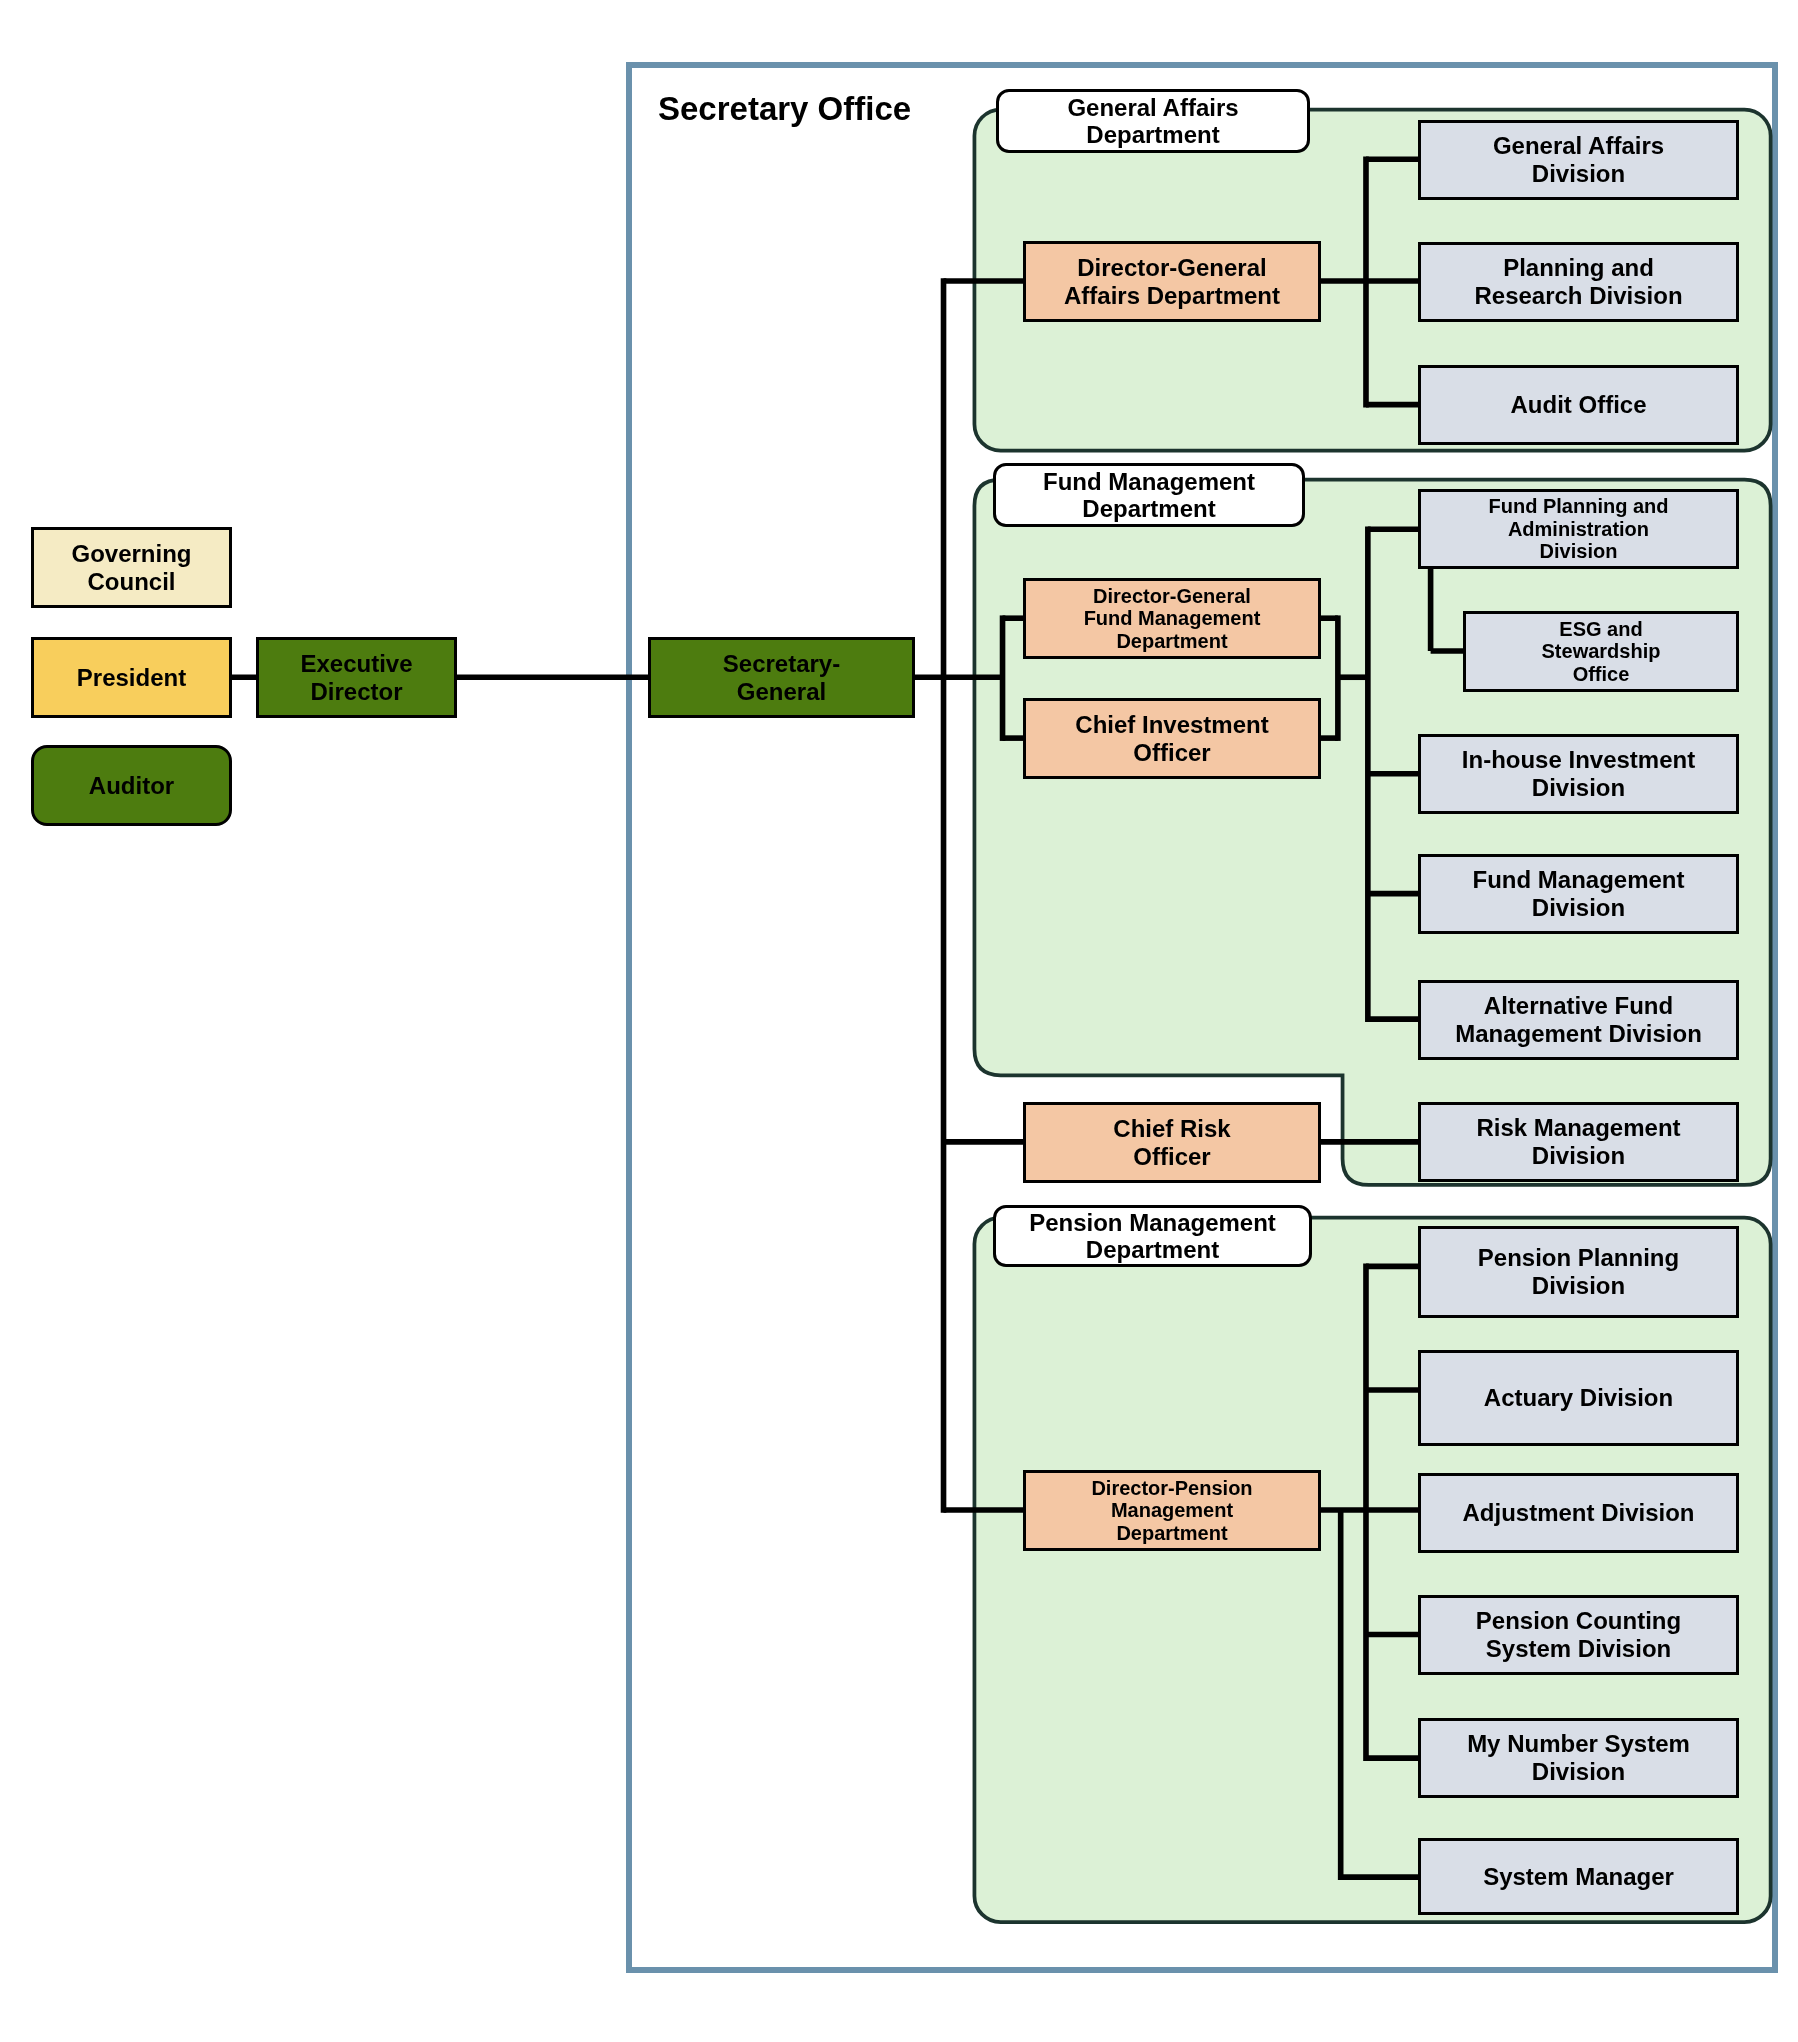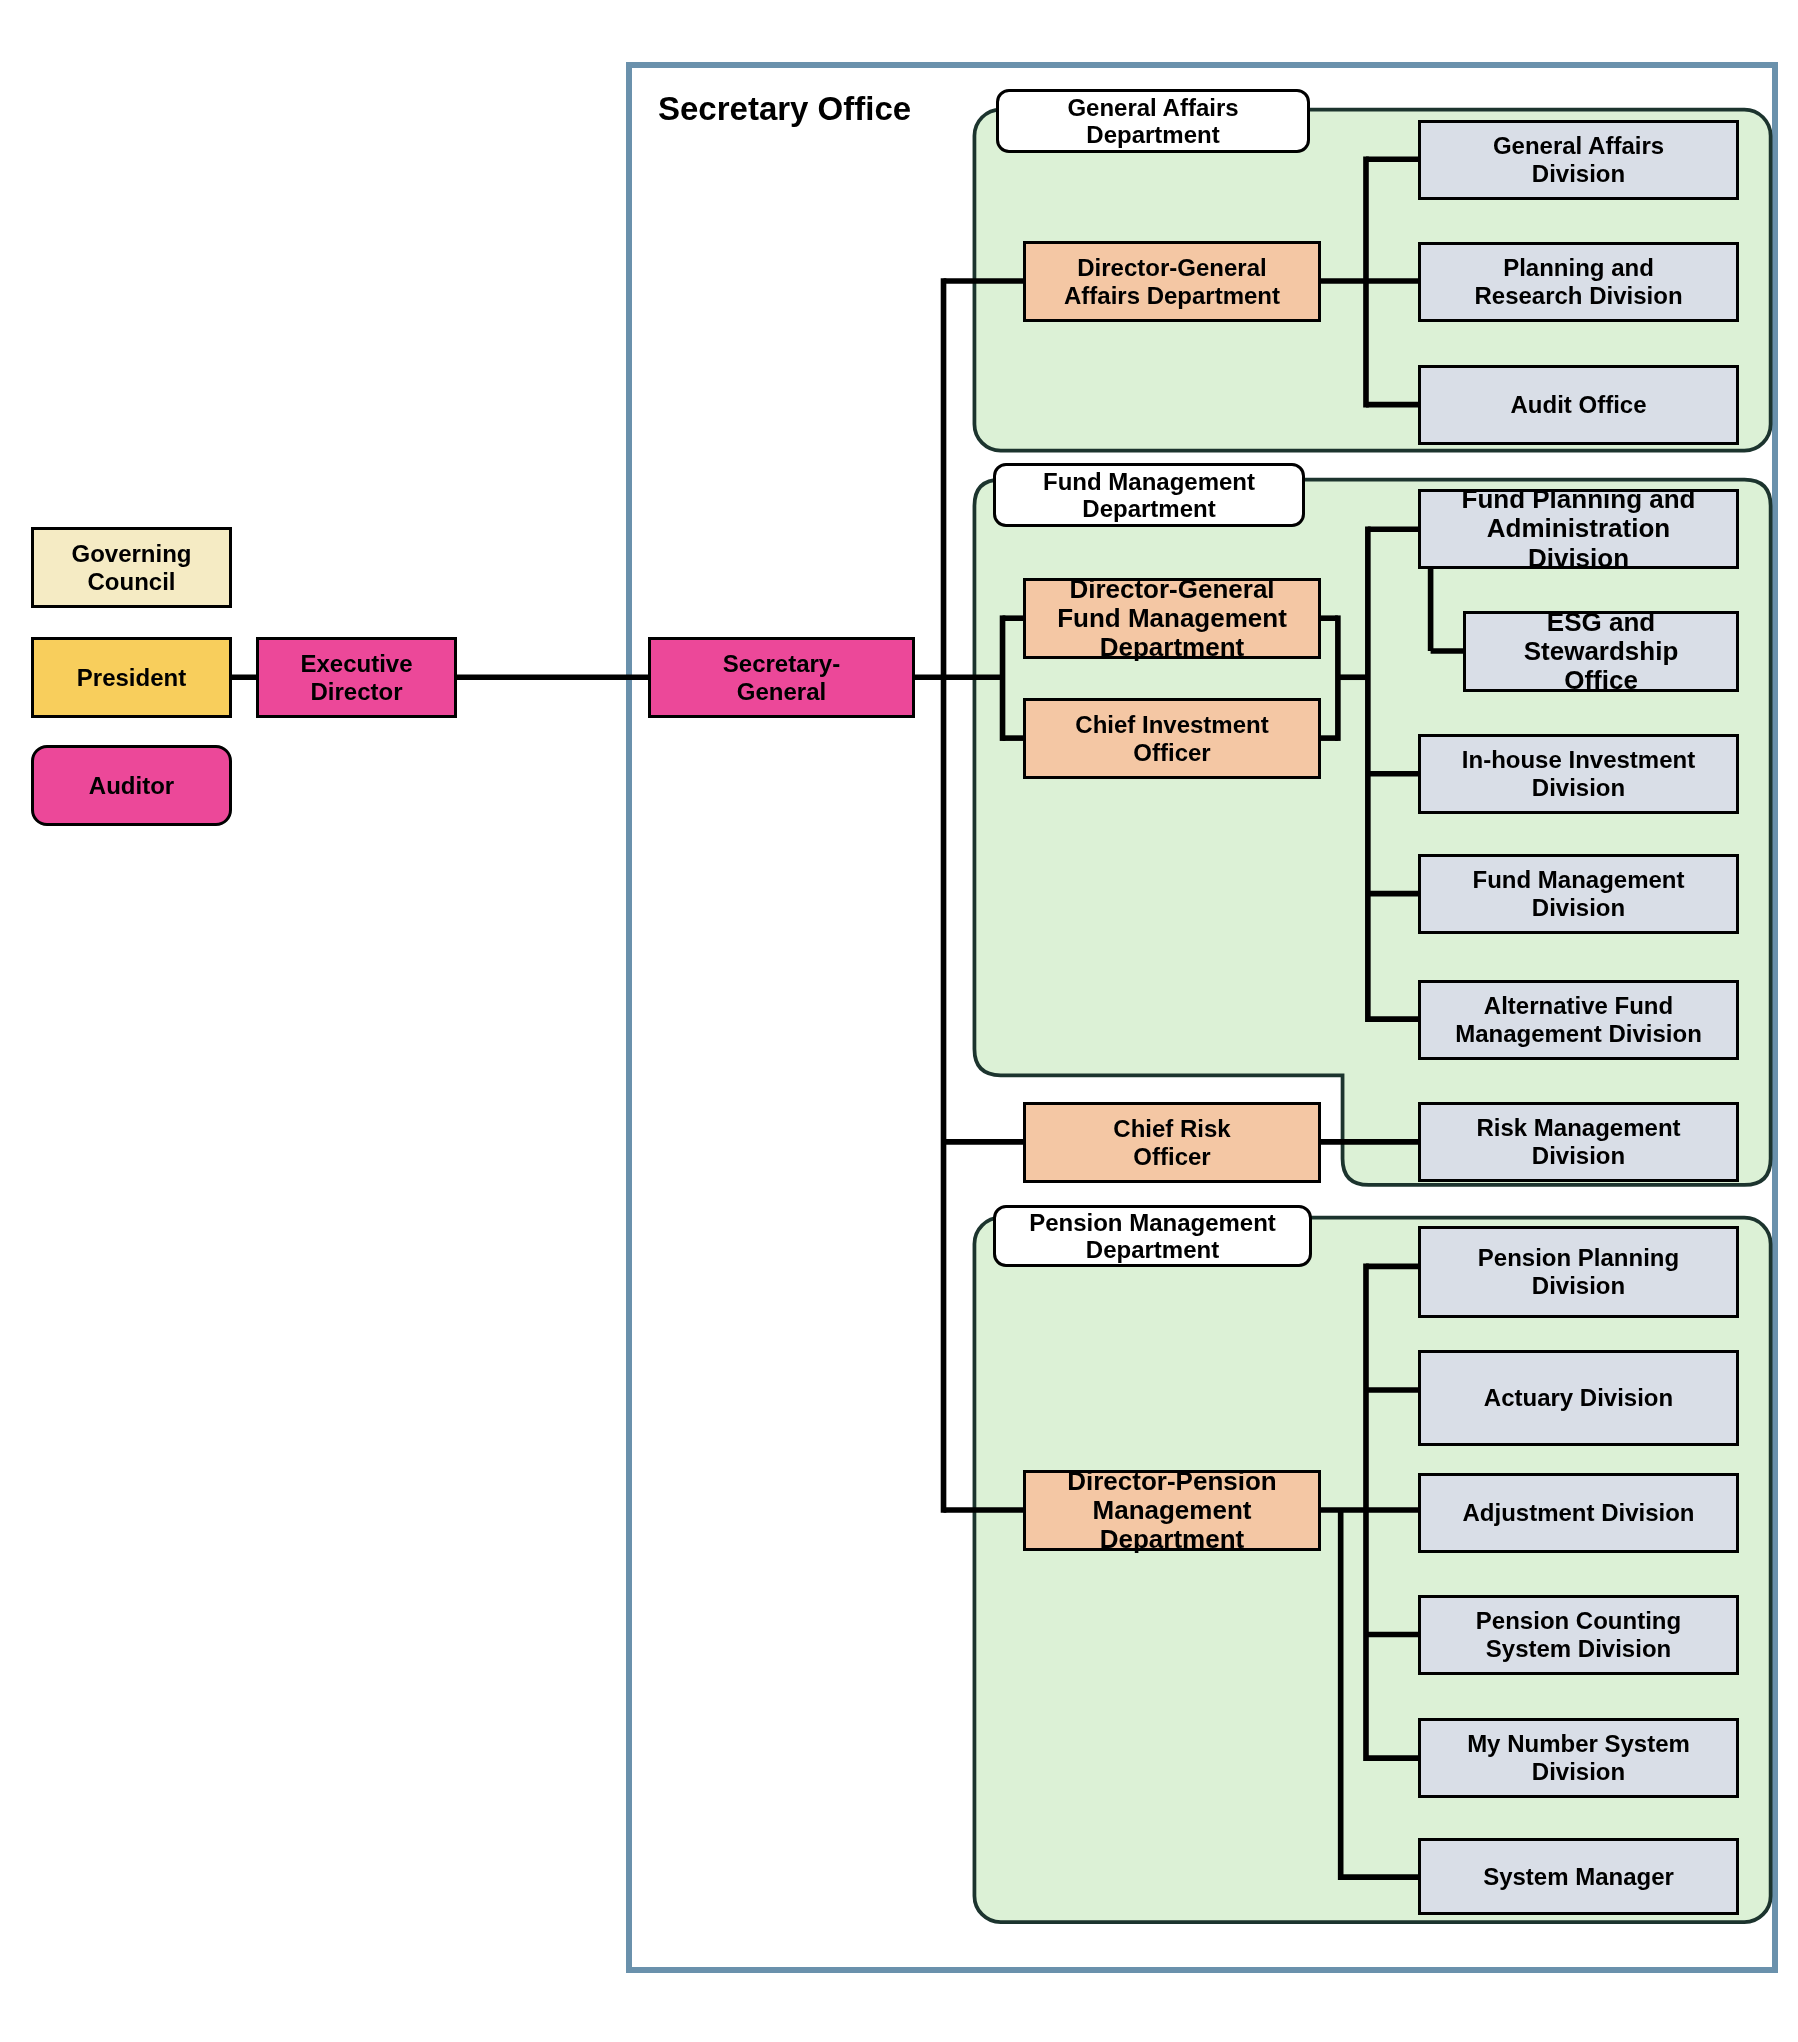--- a/index.html
+++ b/index.html
@@ -14,32 +14,32 @@
   #so-title{
     position:absolute;left:658px;top:90px;z-index:4;
     font-size:33px;font-weight:bold;color:#000;white-space:pre-line;
   }
   #wires{position:absolute;left:0;top:0;width:1799px;height:2042px;z-index:2;}
   .node{
     position:absolute;box-sizing:border-box;border:3.7px solid #000;
     display:flex;align-items:center;justify-content:center;text-align:center;
     font-weight:bold;color:#000;line-height:1.16;white-space:pre-line;z-index:3;
   }
-  .blue{background:#ec4899;}
+  .blue{background:#4d7c0f;}
   .gold{background:#F8CE5C;}
   .cream{background:#F5EBC4;}
   .orange{background:#F4C7A4;}
   .gray{background:#D9DEE7;}
   .dept-label{
     position:absolute;box-sizing:border-box;border:3.7px solid #000;border-radius:13px;
     background:#fff;display:flex;align-items:center;justify-content:center;text-align:center;
     font-weight:bold;font-size:24px;line-height:1.14;white-space:pre-line;z-index:4;color:#000;
   }
   .fs26{font-size:24px;}
-  .fs24{font-size:26px;line-height:1.12;}
+  .fs24{font-size:20px;line-height:1.12;}
   line{stroke:#000;stroke-width:6;}
 </style>
 </head>
 <body>
 
 <div id="canvas">
 
   <div id="secretary-office-frame"></div>
 
   <svg id="wires" viewBox="0 0 1920 2180">

